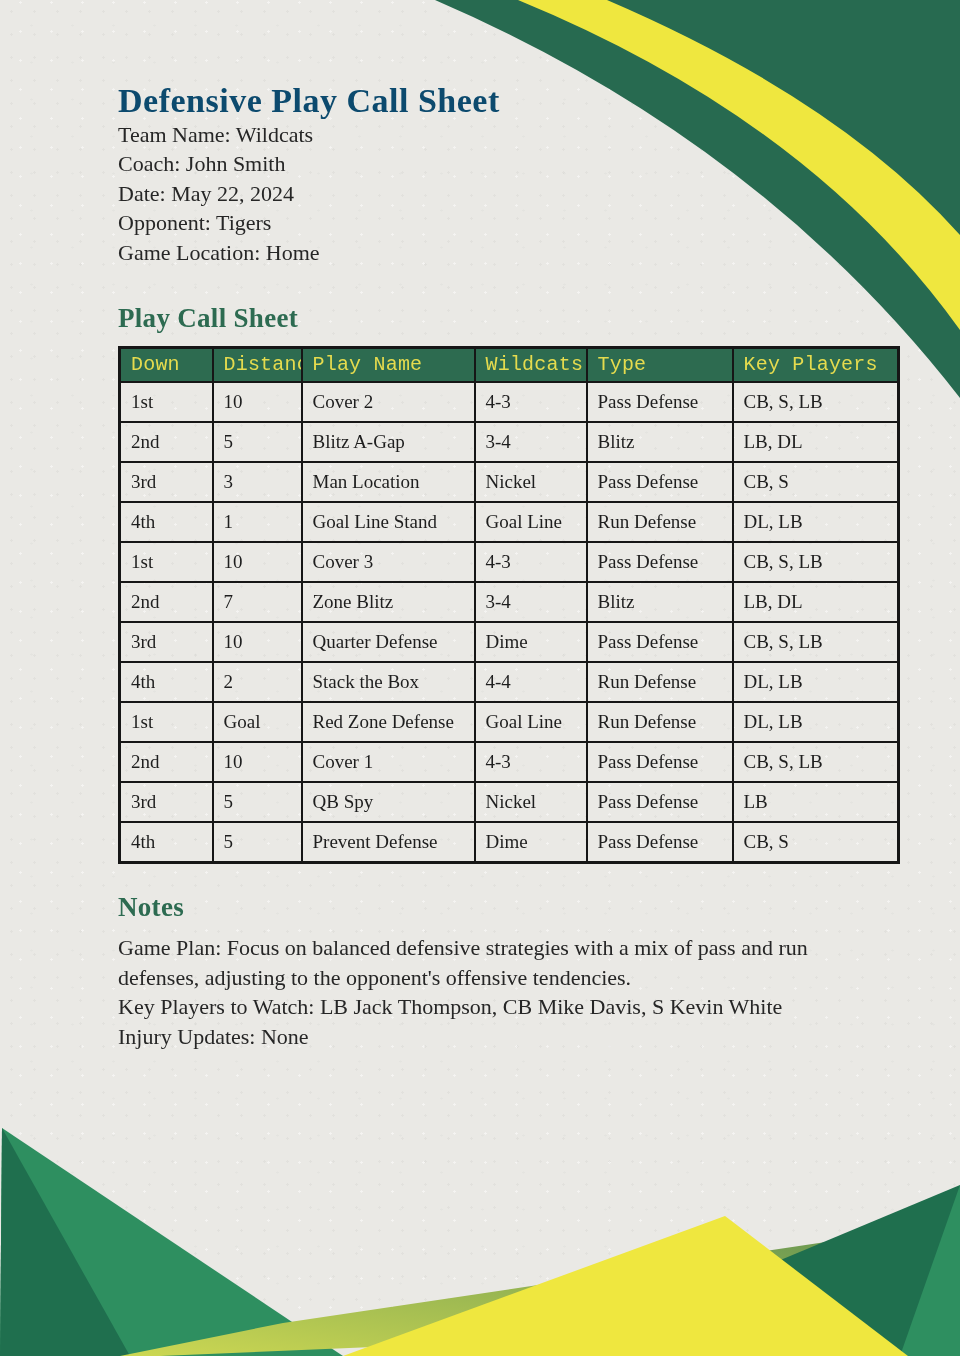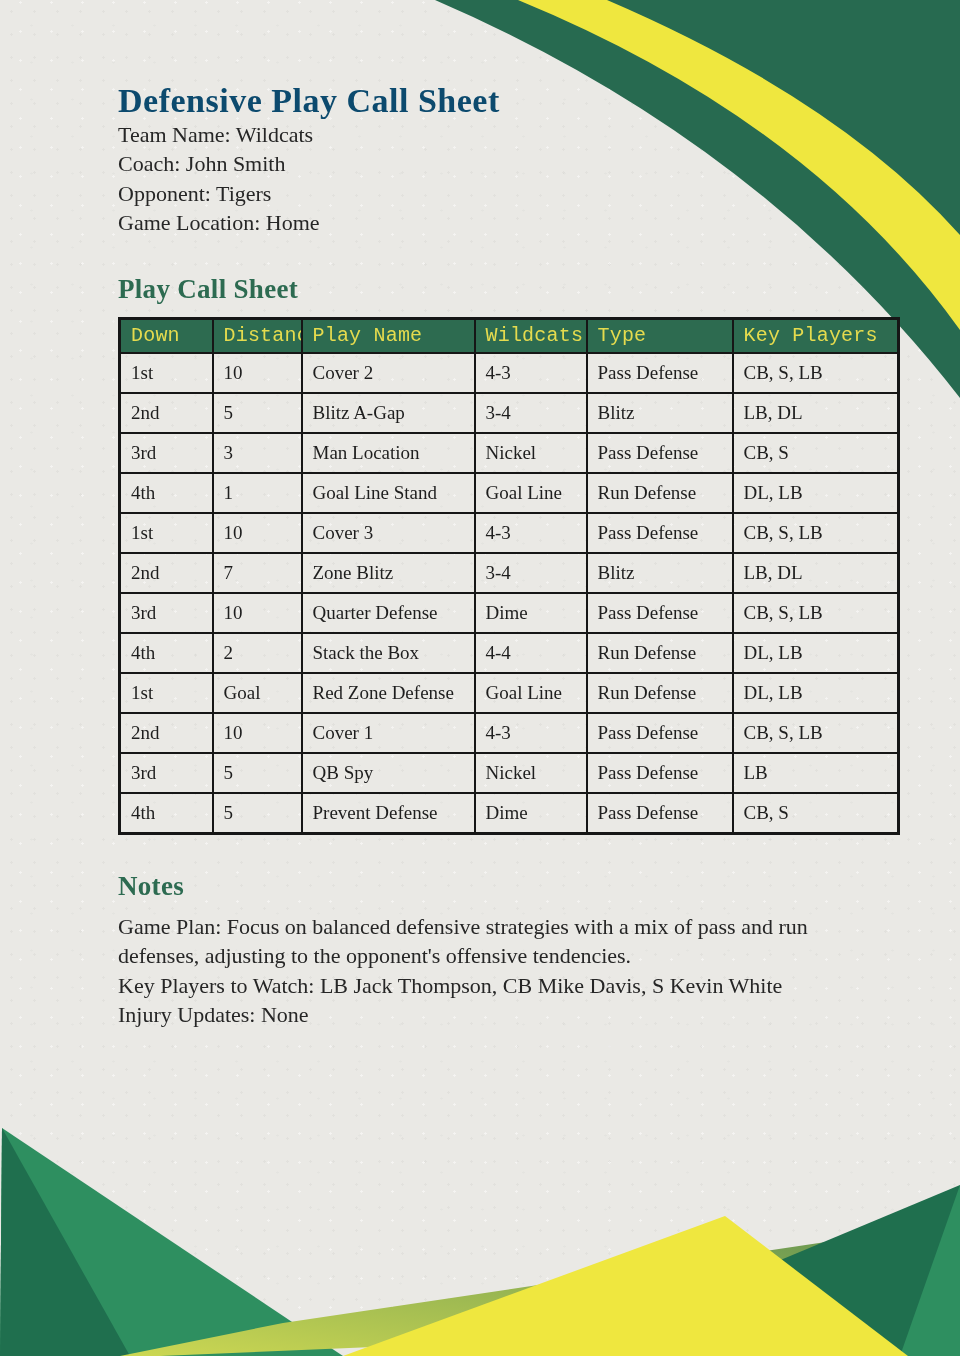--- a/index.html
+++ b/index.html
@@ -108,20 +108,21 @@
 
   <polygon points="725,1216 343,1356 908,1356" fill="#efe73f"></polygon>
 </svg>
 
 <div class="content">
   <div class="page-title">Defensive Play Call Sheet</div>
 
   <div>
     <div class="info-line">Team Name: Wildcats</div>
     <div class="info-line">Coach: John Smith</div>
+    <div class="info-line">Date: May 22, 2024</div>
     <div class="info-line">Opponent: Tigers</div>
     <div class="info-line">Game Location: Home</div>
   </div>
 
   <div class="section-heading" style="margin-top:36px;">Play Call Sheet</div>
   <table class="play-table">
     <colgroup>
       <col style="width:93px">
         <col style="width:89px">
         <col style="width:173px">
@@ -232,19 +233,19 @@
           <td>4th</td>
           <td>5</td>
           <td>Prevent Defense</td>
           <td>Dime</td>
           <td>Pass Defense</td>
           <td>CB, S</td>
         </tr>
       </tbody>
   </table>
 
-  <div class="section-heading" style="margin-top:36px;">Notes</div>
+  <div class="section-heading" style="margin-top:28px;">Notes</div>
   <div class="notes-block">
     <div class="note-line">Game Plan: Focus on balanced defensive strategies with a mix of pass and run defenses, adjusting to the opponent's offensive tendencies.</div>
     <div class="note-line">Key Players to Watch: LB Jack Thompson, CB Mike Davis, S Kevin White</div>
     <div class="note-line">Injury Updates: None</div>
   </div>
 </div>
 
 </body></html>

